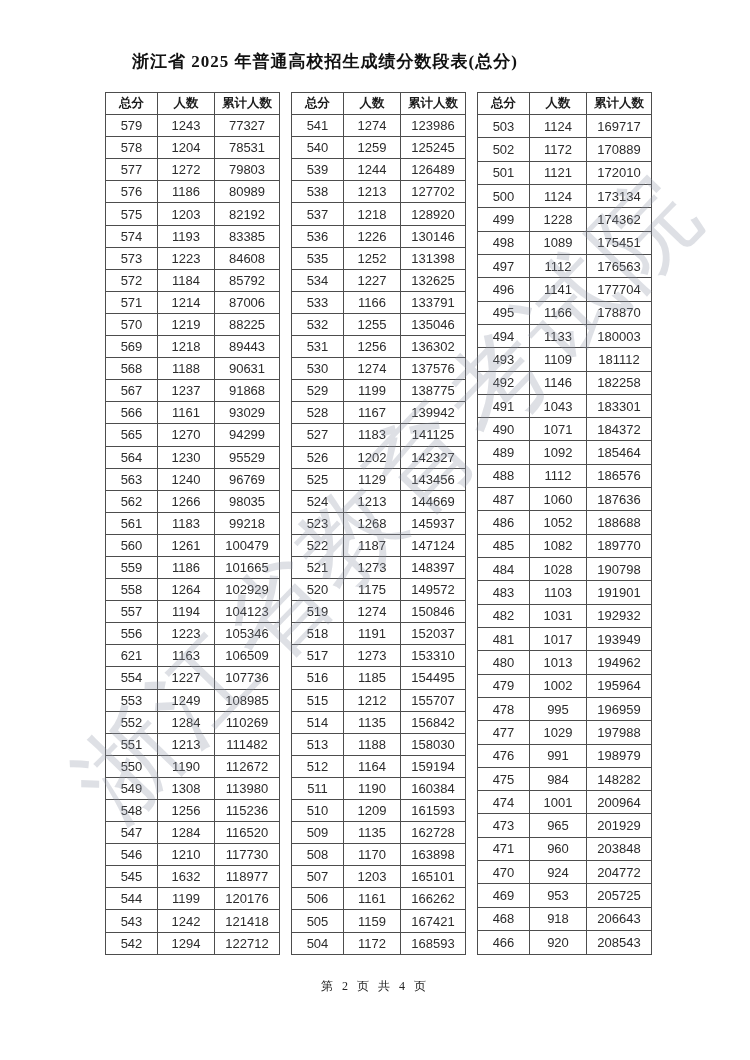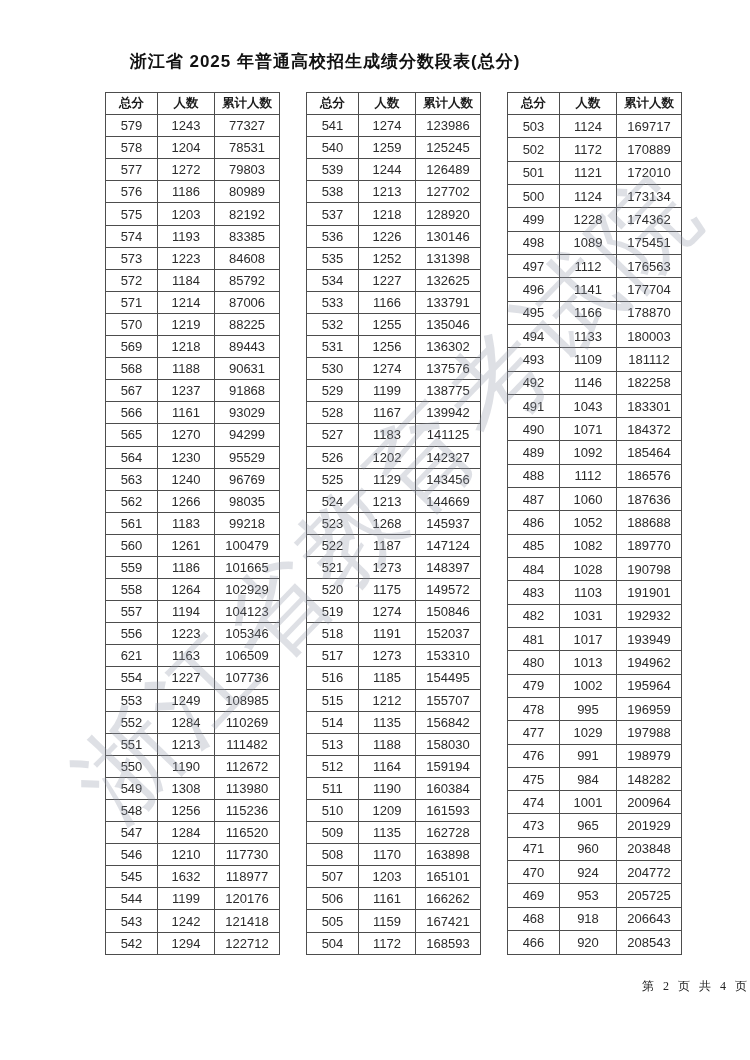--- a/index.html
+++ b/index.html
@@ -2,44 +2,44 @@
 <html><head>
 <meta charset="utf-8">
 <style>
   html,body { margin:0; padding:0; background:#ffffff; }
   .page {
     position:relative; width:750px; height:1060px; background:#ffffff;
     overflow:hidden; font-family:"Liberation Sans", sans-serif;
   }
   .title {
     position:absolute; top:50px; left:0; width:650px; text-align:center;
-    font-family:Liberation Sans, sans-serif; font-weight:bold;
+    font-family:Liberation Serif, serif; font-weight:bold;
     font-size:17px; color:#111111; letter-spacing:1px;
   }
   .tables {
     position:absolute; top:92px; left:105px;
-    display:flex; gap:26px;
+    display:flex; gap:11px;
   }
   table.score-table { border-collapse:collapse; table-layout:fixed; }
   table.score-table th, table.score-table td {
     border:1px solid #4d4d4d; padding:0; text-align:center;
     height:21.1px; vertical-align:middle; overflow:hidden;
   }
   table.score-table th {
     font-family:"Liberation Serif", serif; font-weight:bold;
     font-size:12.5px; color:#1a1a1a;
   }
   table.score-table td {
     font-size:13px; color:#2b2b2b; font-family:"Liberation Sans", sans-serif;
   }
   .c0 { width:51px; }
   .c1 { width:56px; }
   .c2 { width:64px; }
   .footer {
-    position:absolute; top:978px; left:0; width:750px; text-align:right;
+    position:absolute; top:978px; left:0; width:750px; text-align:center;
     font-family:"Liberation Serif", serif; font-size:12px; color:#222222;
     letter-spacing:3px;
   }
   .watermark {
     position:absolute; left:95px; top:735px;
     transform:rotate(-46deg); transform-origin:left center;
     font-family:"Liberation Serif", serif;
     font-size:100px; letter-spacing:6px; white-space:nowrap;
     color:rgba(145,152,168,0.30);
     pointer-events:none; user-select:none; z-index:5;

